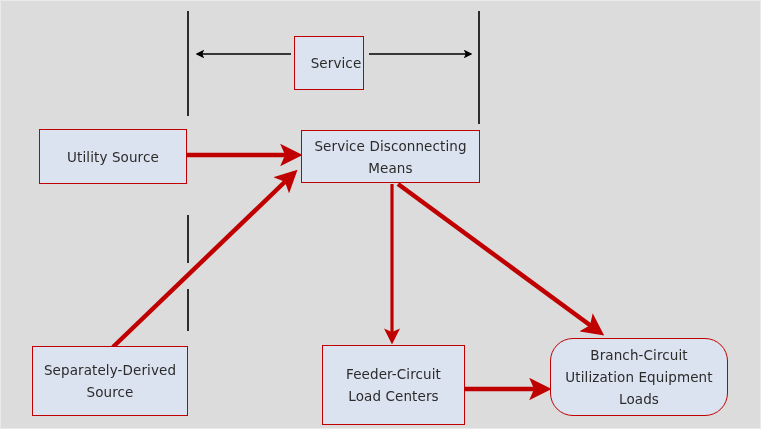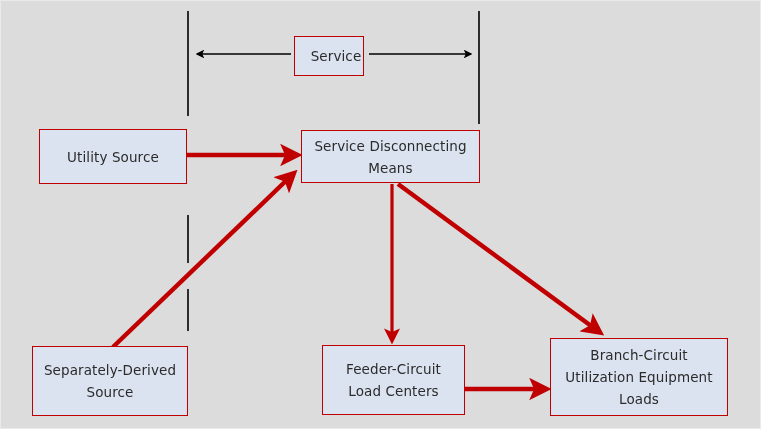--- a/index.html
+++ b/index.html
@@ -35,26 +35,26 @@
     text-align: center;
     color: #2b2b2b;
     font-size: 13.5px;
     line-height: 22px;
     letter-spacing: 0.1px;
     z-index: 3;
   }
   .node span { display: block; width: 100%; white-space: pre-line; }
 
   
-  #node-service            { left: 293px; top: 35px;  width: 70px;  height: 40px; padding-left: 14px; }
+  #node-service            { left: 293px; top: 35px;  width: 70px;  height: 54px; padding-left: 14px; }
   #node-utility-source     { left: 38px;  top: 128px; width: 148px; height: 55px; }
   #node-service-disconnect { left: 300px; top: 129px; width: 179px; height: 53px; }
   #node-separately-derived { left: 31px;  top: 345px; width: 156px; height: 70px; align-items: center; }
-  #node-feeder-circuit     { left: 321px; top: 344px; width: 143px; height: 70px; }
-  #node-branch-circuit     { left: 549px; top: 337px; width: 178px; height: 78px; }
+  #node-feeder-circuit     { left: 321px; top: 344px; width: 143px; height: 80px; }
+  #node-branch-circuit     { left: 549px; top: 337px; width: 178px; height: 78px; border-radius: 23px; }
 </style>
 </head>
 <body>
 
 <div id="canvas">
 
   <svg id="svg-layer" viewBox="0 0 761 429" xmlns="http://www.w3.org/2000/svg">
     <defs>
       <marker id="redArrow" markerWidth="5" markerHeight="5" refX="3.3" refY="2.5" orient="auto" markerUnits="strokeWidth">
         <path d="M0,0 L5,2.5 L0,5 L1.1,2.5 z" fill="#c00000"></path>

